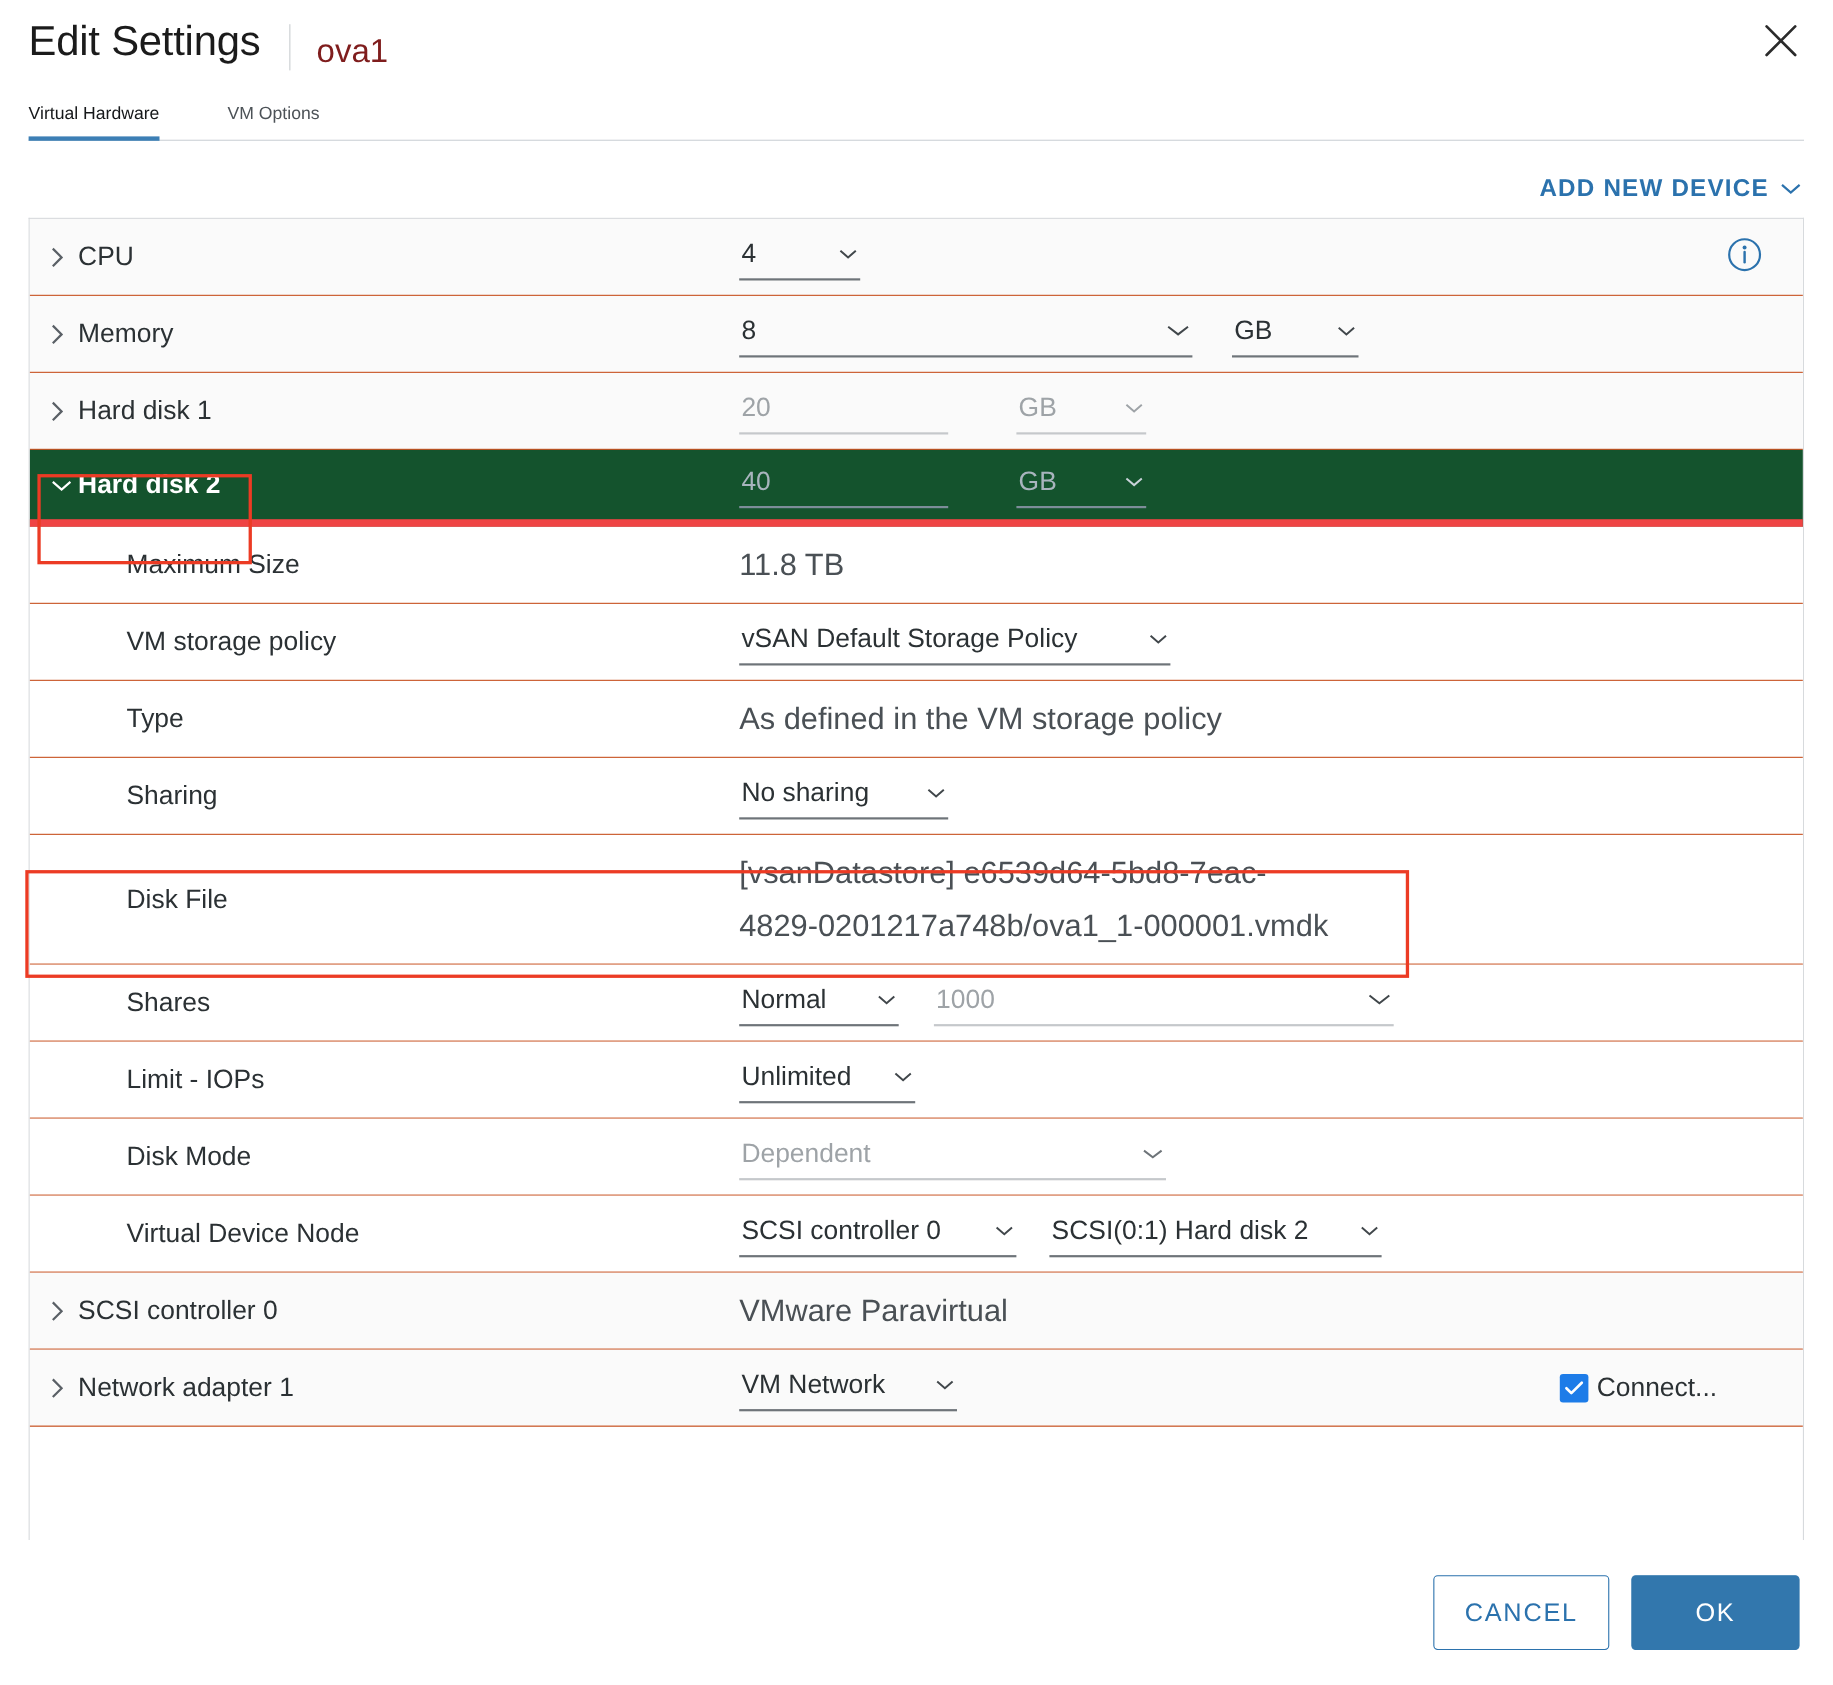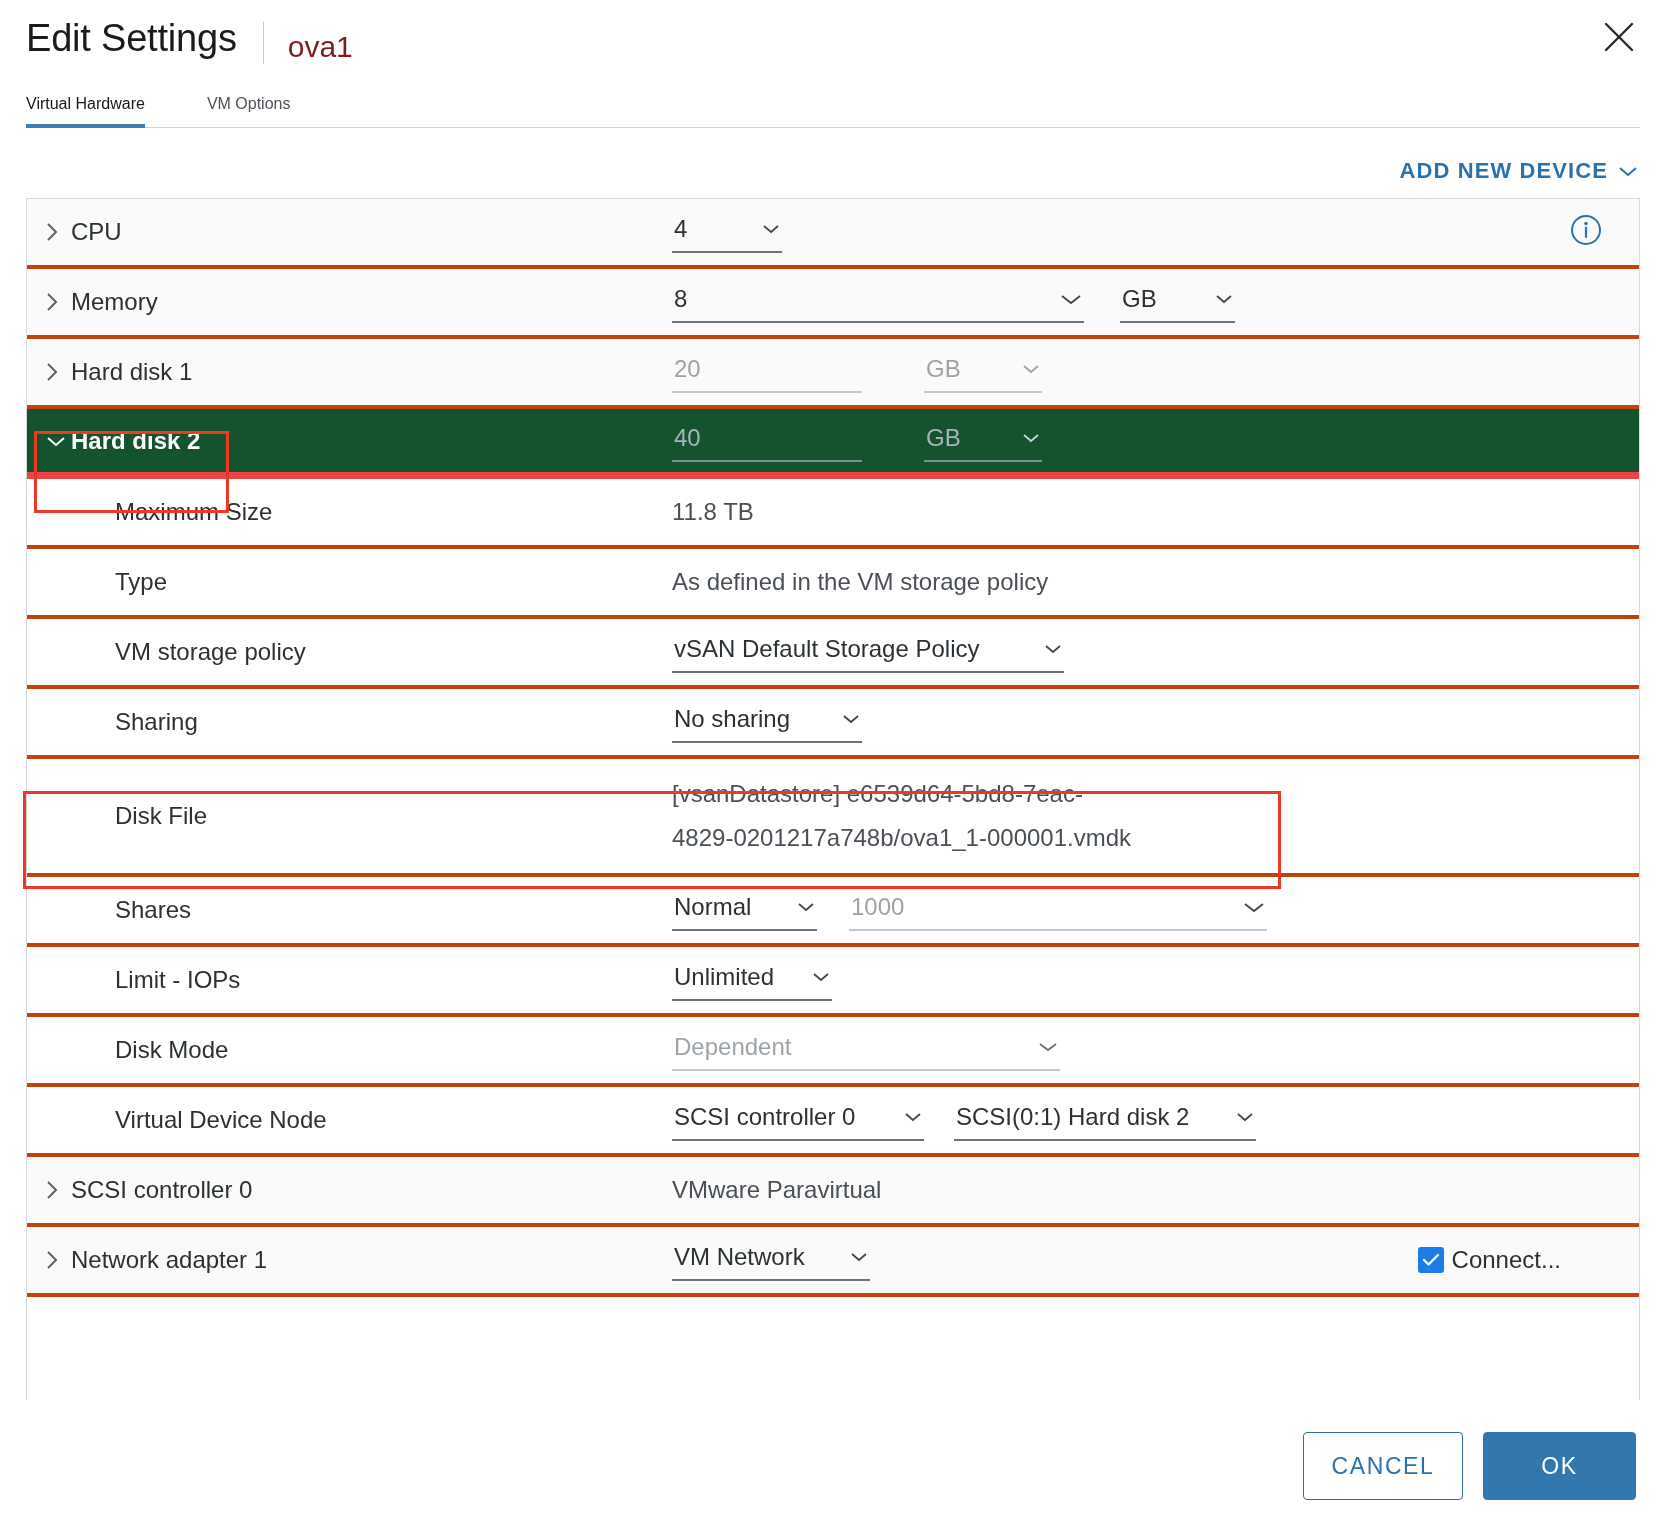--- a/index.html
+++ b/index.html
@@ -112,21 +112,21 @@
     border: 1px solid #d7dadd;
     border-bottom: none;
     flex: 1 1 auto;
     overflow: hidden;
     position: relative;
   }
   .row {
     display: flex;
     align-items: center;
     min-height: 70px;
-    border-bottom: 4px solid #c2410c;
+    border-bottom: 1px solid #c2410c;
     padding: 0;
     position: relative;
   }
   .row.alt  { background: #fafafa; }
   .row.plain{ background: #ffffff; }
   .row.selected {
     background: #14532d;
     border-bottom: 7px solid #ef4444;
   }
   .row.selected .lbl,
@@ -181,21 +181,21 @@
   .field .underline {
     position: absolute;
     left: 0; right: 0; bottom: 0;
     height: 2px;
     background: #6e7479;
   }
   .field.light .underline { background: #c5c8cb; }
   .val  { font-size: 24px; color: #2b3134; white-space: nowrap; }
   .muted{ color: #9ea3a7; }
   .chev { margin-left: 16px; display:flex; align-items:center; color:#41474b; }
-  .plaintext { font-size: 24px; color: #4a5055; }
+  .plaintext { font-size: 28px; color: #4a5055; }
 
   .info-icon {
     position: absolute;
     right: 36px;
     top: 50%;
     transform: translateY(-50%);
     cursor: pointer;
   }
 
   
@@ -424,41 +424,41 @@
       <div class="lblcell indent">
         <span class="lbl">Maximum Size</span>
       </div>
       <div class="valcell">
         <span class="plaintext">11.8 TB</span>
       </div>
     </div>
 
     <div class="row plain">
       <div class="lblcell indent">
-        <span class="lbl">Type</span>
-      </div>
-      <div class="valcell">
-        <span class="plaintext">As defined in the VM storage policy</span>
-      </div>
-    </div>
-
-    <div class="row plain">
-      <div class="lblcell indent">
         <span class="lbl">VM storage policy</span>
       </div>
       <div class="valcell">
         <div class="field" style="width:392px">
           <span class="val">vSAN Default Storage Policy</span>
           <span class="chev" style="margin-left:8px">
             <svg width="18" height="12" viewBox="0 0 18 12">
                 <polyline points="2,3 9,9 16,3" fill="none" stroke="#41474b" stroke-width="1.8"></polyline>
               </svg>
           </span>
           <span class="underline"></span>
         </div>
+      </div>
+    </div>
+
+    <div class="row plain">
+      <div class="lblcell indent">
+        <span class="lbl">Type</span>
+      </div>
+      <div class="valcell">
+        <span class="plaintext">As defined in the VM storage policy</span>
       </div>
     </div>
 
     <div class="row plain">
       <div class="lblcell indent">
         <span class="lbl">Sharing</span>
       </div>
       <div class="valcell">
         <div class="field" style="width:190px">
           <span class="val">No sharing</span>

